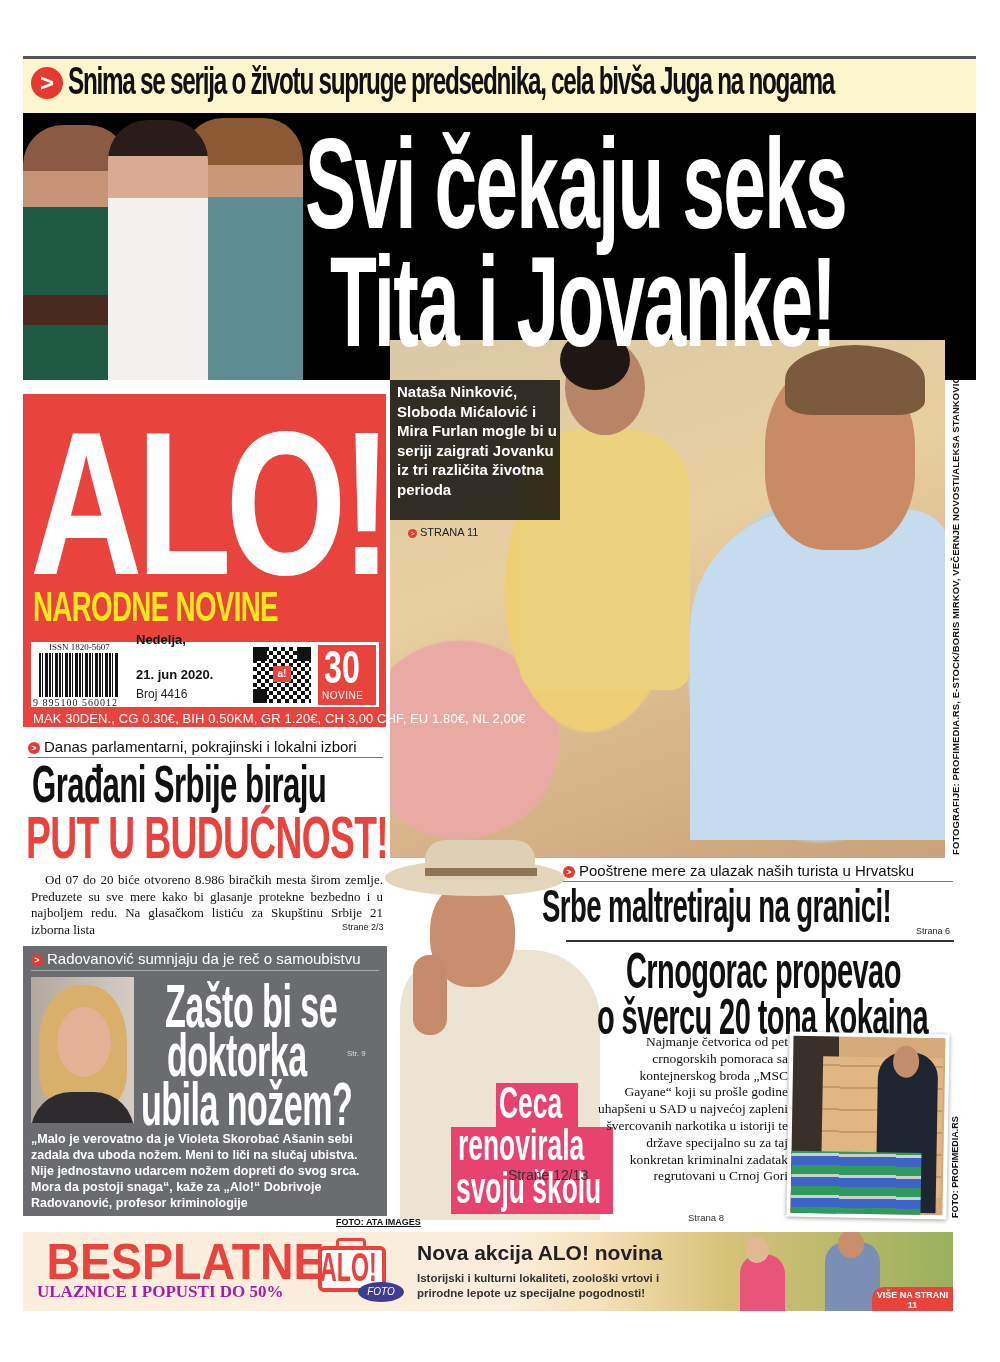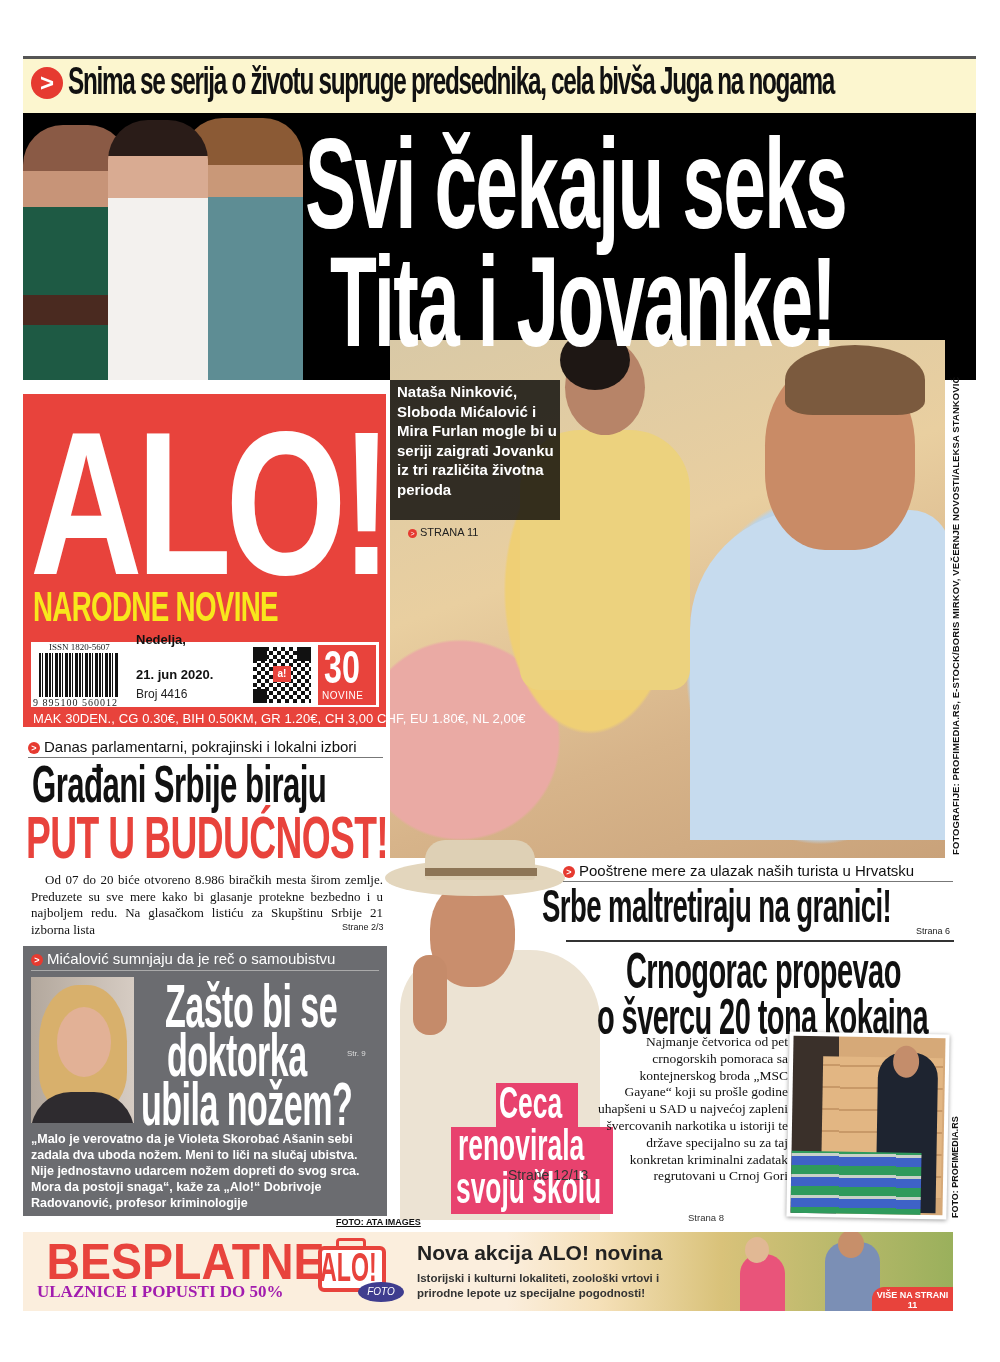--- a/index.html
+++ b/index.html
@@ -200,21 +200,21 @@
 <div id="foreign-prices" class="abs">MAK 30DEN., CG 0.30€, BIH 0.50KM, GR 1.20€, CH 3,00 CHF, EU 1.80€, NL 2,00€</div>
 
 <div id="election-kicker" class="kicker"><span class="dot">&gt;</span><span>Danas parlamentarni, pokrajinski i lokalni izbori</span></div>
 <div id="election-rule" class="rule"></div>
 <div id="election-h1" class="abs cond">Građani Srbije biraju</div>
 <div id="election-h2" class="abs cond">PUT U BUDUĆNOST!</div>
 <div id="election-body" class="abs">Od 07 do 20 biće otvoreno 8.986 biračkih mesta širom zemlje. Preduzete su sve mere kako bi glasanje protekne bezbedno i u najboljem redu. Na glasačkom listiću za Skupštinu Srbije 21 izborna lista</div>
 <div id="election-ref" class="abs">Strane 2/3</div>
 
 <div id="doctor-box" class="abs"></div>
-<div id="doctor-kicker" class="kicker"><span class="dot">&gt;</span><span>Mićalović sumnjaju da je reč o samoubistvu</span></div>
+<div id="doctor-kicker" class="kicker"><span class="dot">&gt;</span><span>Radovanović sumnjaju da je reč o samoubistvu</span></div>
 <div id="doctor-rule" class="rule"></div>
 <div id="doctor-photo" class="abs">
     <div class="hair"></div>
     <div class="face"></div>
     <div class="body"></div>
   </div>
 <div id="doctor-h1" class="abs cond">Zašto bi se</div>
 <div id="doctor-h2" class="abs cond">doktorka</div>
 <div id="doctor-h3" class="abs cond">ubila nožem?</div>
 <div id="doctor-ref" class="abs">Str. 9</div>

